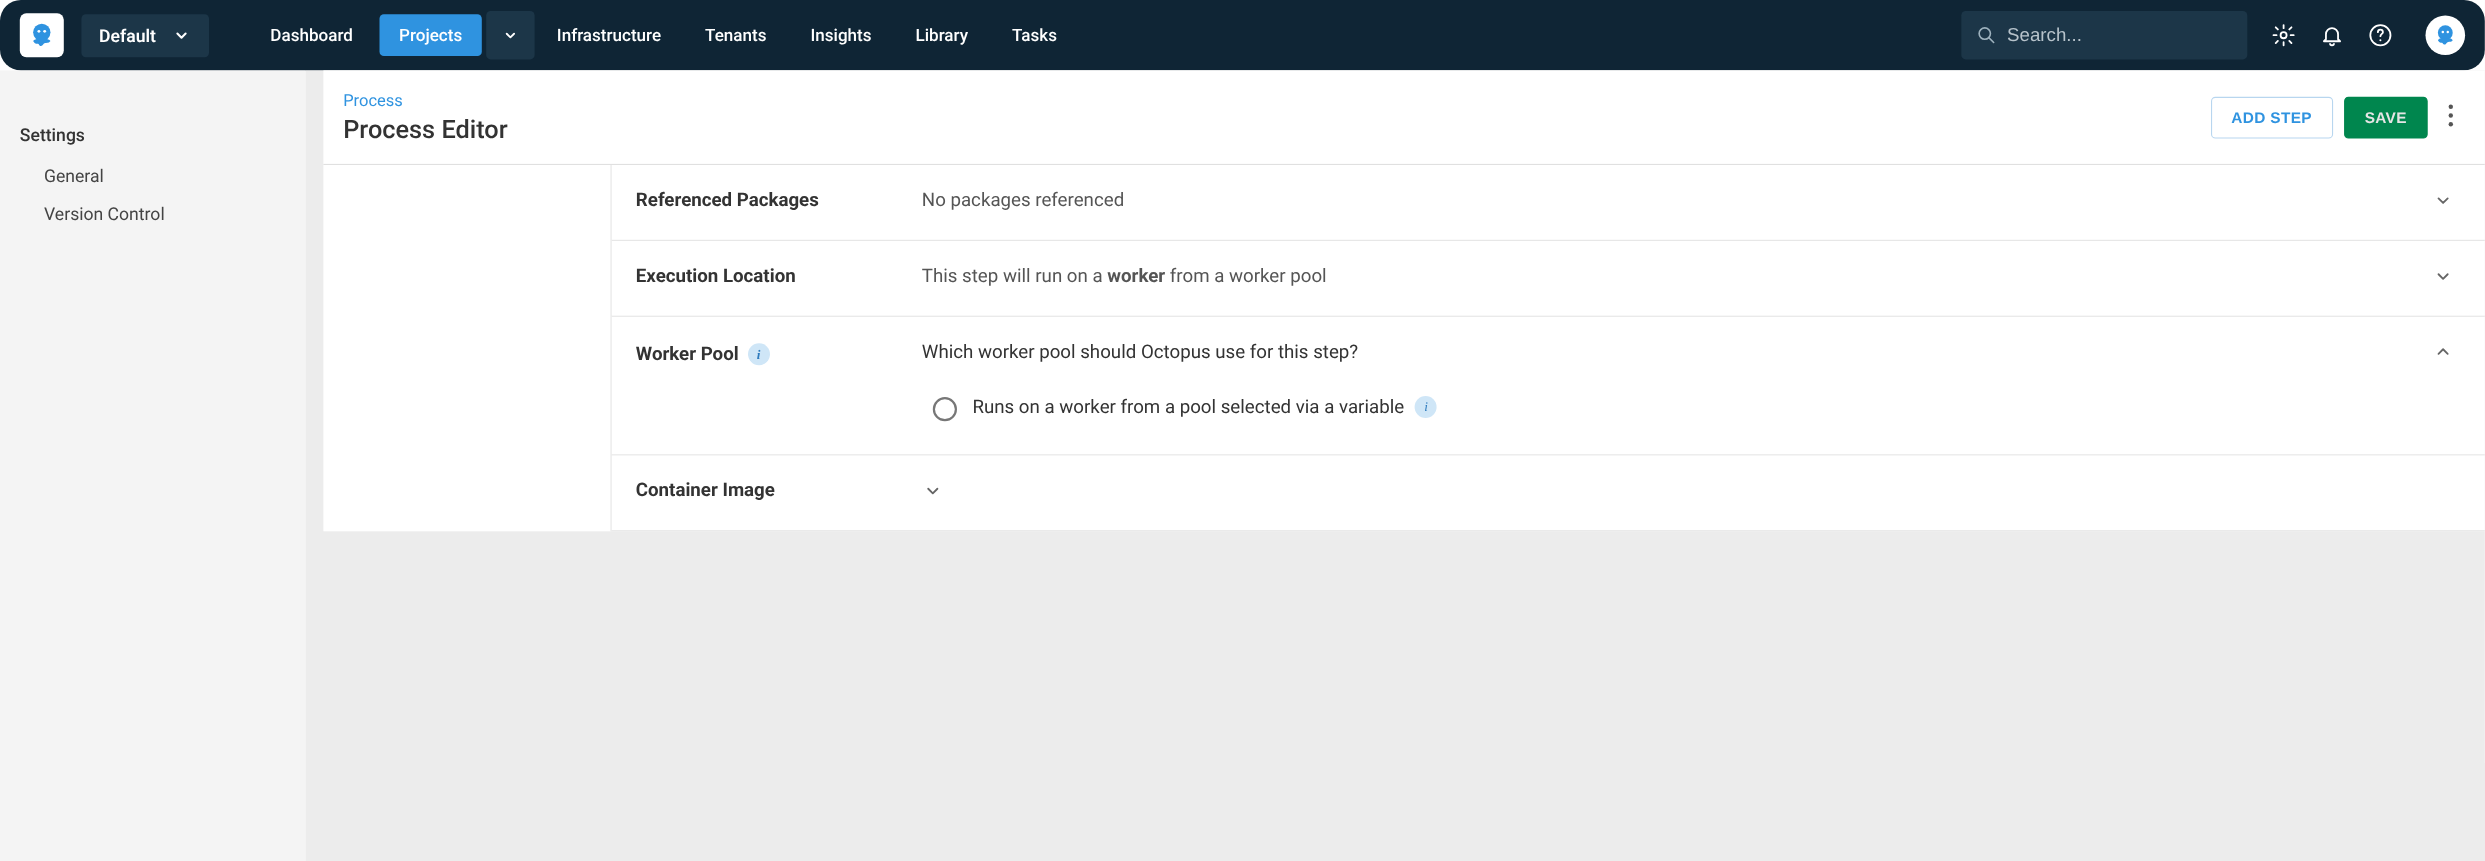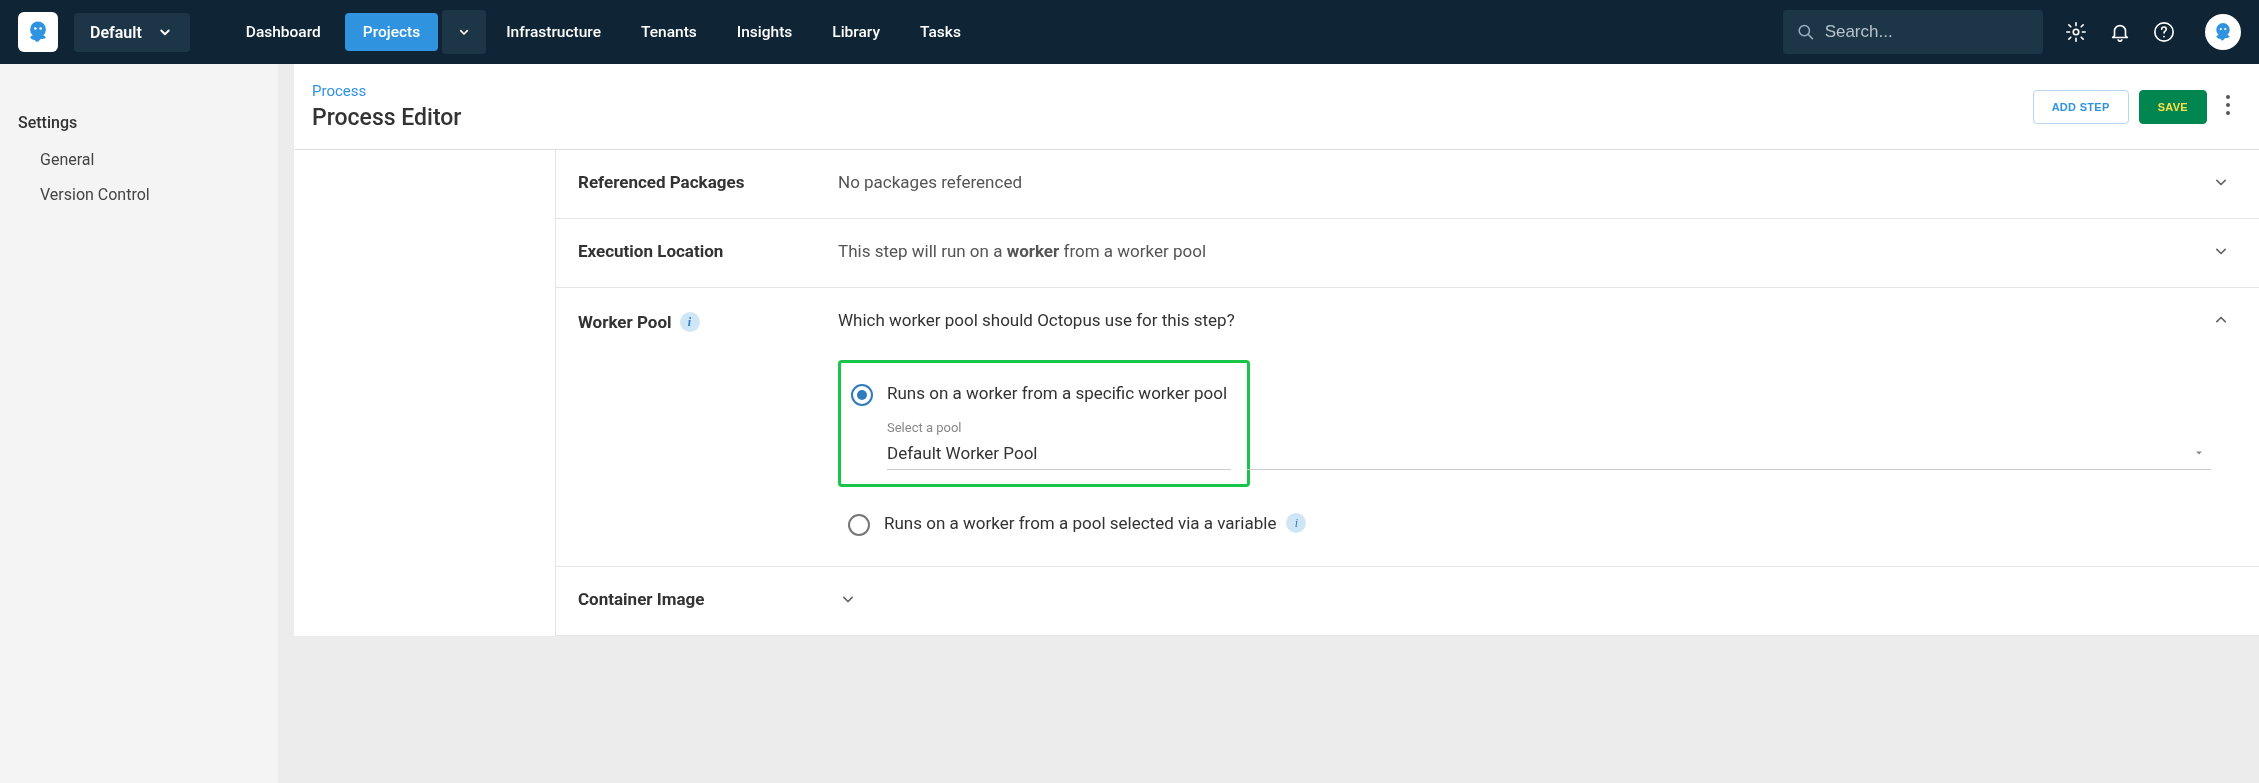--- a/index.html
+++ b/index.html
@@ -12,20 +12,21 @@
 
   
   .topnav {
     background: #0f2535;
     color: #fff;
     display: flex;
     align-items: center;
     height: 64px;
     padding: 0 18px;
     gap: 8px;
+    border-radius: 19px;
   }
   .logo {
     width: 40px;
     height: 40px;
     background: #fff;
     border-radius: 6px;
     display: flex;
     align-items: center;
     justify-content: center;
   }
@@ -167,34 +168,34 @@
   }
   .editor-title {
     font-size: 23px;
     font-weight: 500;
     color: #333;
     margin-top: 4px;
   }
   .btn {
     border-radius: 4px;
     padding: 10px 18px;
-    font-size: 11px;
+    font-size: 14px;
     font-weight: 700;
     cursor: pointer;
     letter-spacing: 0.3px;
   }
   .btn-outline {
     background: #fff;
     color: #2f93e0;
     border: 1px solid #b8d6ef;
     margin-right: 10px;
   }
   .btn-primary {
     background: #00864e;
-    color: #fde047;
+    color: #e5e5e5;
     border: 1px solid #00864e;
   }
   .kebab {
     margin-left: 18px;
     cursor: pointer;
     color: #555;
   }
 
   .content-row {
     display: flex;
@@ -445,39 +446,20 @@
 
         <div class="section-row wp-row">
           <div class="label">
             <span>Worker Pool</span>
             <span class="info-badge">i</span>
           </div>
           <div class="value-col">
             <div class="value" style="color:#333">Which worker pool should Octopus use for this step?</div>
 
             <div class="worker-options">
-              <div style="display:flex; align-items:flex-end;">
-                <div class="highlight-box">
-                  <div class="radio-row">
-                    <div class="radio-outer sel">
-                        <div class="radio-dot"></div>
-                      </div>
-                    <div class="radio-label">Runs on a worker from a specific worker pool</div>
-                  </div>
-                  <div class="sel-hint">Select a pool</div>
-                  <div class="pool-select">
-                    <span class="pool-val">Default Worker Pool</span>
-                  </div>
-                </div>
-                <div class="pool-right-space" style="display:flex; align-items:center; justify-content:flex-end; padding-right:6px; margin-bottom:17px;">
-                  <svg width="12" height="12" viewBox="0 0 24 24">
-                      <path d="M6 9l6 6 6-6" fill="#888"></path>
-                    </svg>
-                </div>
-              </div>
 
               <div class="radio-row var" style="padding-left:10px;">
                 <div class="radio-outer"></div>
                 <div class="radio-label row-flex">
                   <span>Runs on a worker from a pool selected via a variable</span>
                   <span class="info-badge">i</span>
                 </div>
               </div>
             </div>
           </div>

